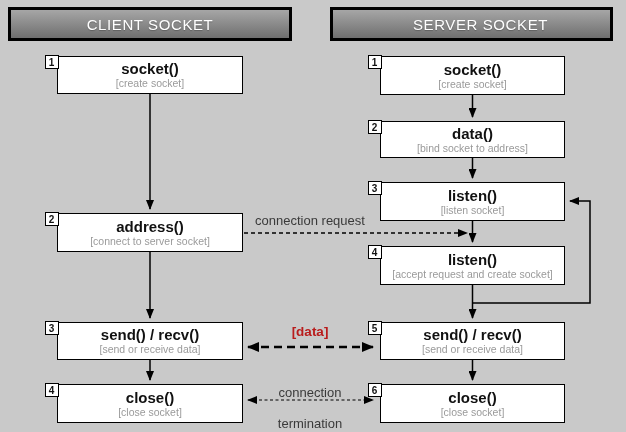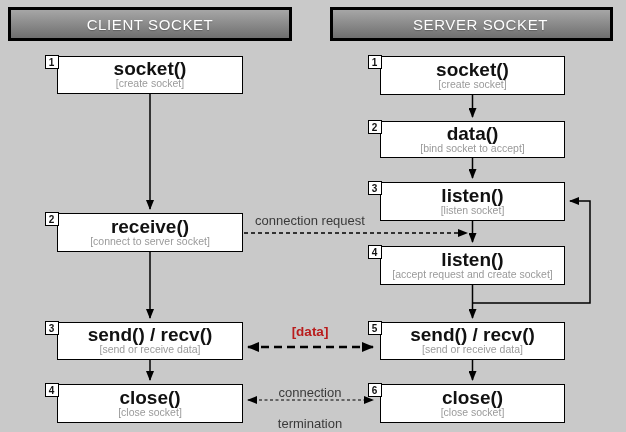--- a/index.html
+++ b/index.html
@@ -18,21 +18,21 @@
     display:flex;align-items:center;justify-content:center;
     text-shadow:0 1px 1px rgba(0,0,0,0.25);
   }
   .hdr-client{left:8px;top:7px;width:284px;height:34px;}
   .hdr-server{left:330px;top:7px;width:283px;height:34px;padding-left:18px;}
   .node{
     position:absolute;box-sizing:border-box;
     background:var(--box-fill,#fff);border:1.6px solid var(--box-border,#000);
     display:flex;flex-direction:column;align-items:center;justify-content:center;
   }
-  .node .t{font-weight:bold;font-size:19px;color:var(--title-text,#111);line-height:17px;white-space:nowrap;}
+  .node .t{font-weight:bold;font-size:15px;color:var(--title-text,#111);line-height:17px;white-space:nowrap;}
   .node .s{font-size:10.5px;color:var(--subtitle-text,#9a9a9a);line-height:13px;white-space:nowrap;}
   .tag{
     position:absolute;left:-13.5px;top:-1.6px;width:14px;height:14px;box-sizing:border-box;
     background:var(--box-fill,#fff);border:1.6px solid var(--box-border,#000);
     font-size:10px;font-weight:bold;color:var(--title-text,#111);
     display:flex;align-items:center;justify-content:center;
   }
   svg.wires{position:absolute;left:0;top:0;pointer-events:none;}
   .elabel{
     position:absolute;text-align:center;
@@ -49,42 +49,42 @@
   <div class="hdr hdr-server">SERVER SOCKET</div>
 
   <div id="nodes">
       <div class="node" style="left: 57px; top: 56px; width: 186px; height: 38px;">
         <span class="tag">1</span>
         <div class="t">socket()</div>
         <div class="s">[create socket]</div>
       </div>
       <div class="node" style="left: 57px; top: 213px; width: 186px; height: 39px;">
         <span class="tag">2</span>
-        <div class="t">receive()</div>
+        <div class="t">address()</div>
         <div class="s">[connect to server socket]</div>
       </div>
       <div class="node" style="left: 57px; top: 322px; width: 186px; height: 38px;">
         <span class="tag">3</span>
         <div class="t">send() / recv()</div>
         <div class="s">[send or receive data]</div>
       </div>
       <div class="node" style="left: 57px; top: 384px; width: 186px; height: 39px;">
         <span class="tag">4</span>
         <div class="t">close()</div>
         <div class="s">[close socket]</div>
       </div>
       <div class="node" style="left: 380px; top: 56px; width: 185px; height: 39px;">
         <span class="tag">1</span>
         <div class="t">socket()</div>
         <div class="s">[create socket]</div>
       </div>
       <div class="node" style="left: 380px; top: 121px; width: 185px; height: 37px;">
         <span class="tag">2</span>
         <div class="t">data()</div>
-        <div class="s">[bind socket to accept]</div>
+        <div class="s">[bind socket to address]</div>
       </div>
       <div class="node" style="left: 380px; top: 182px; width: 185px; height: 39px;">
         <span class="tag">3</span>
         <div class="t">listen()</div>
         <div class="s">[listen socket]</div>
       </div>
       <div class="node" style="left: 380px; top: 246px; width: 185px; height: 39px;">
         <span class="tag">4</span>
         <div class="t">listen()</div>
         <div class="s">[accept request and create socket]</div>

